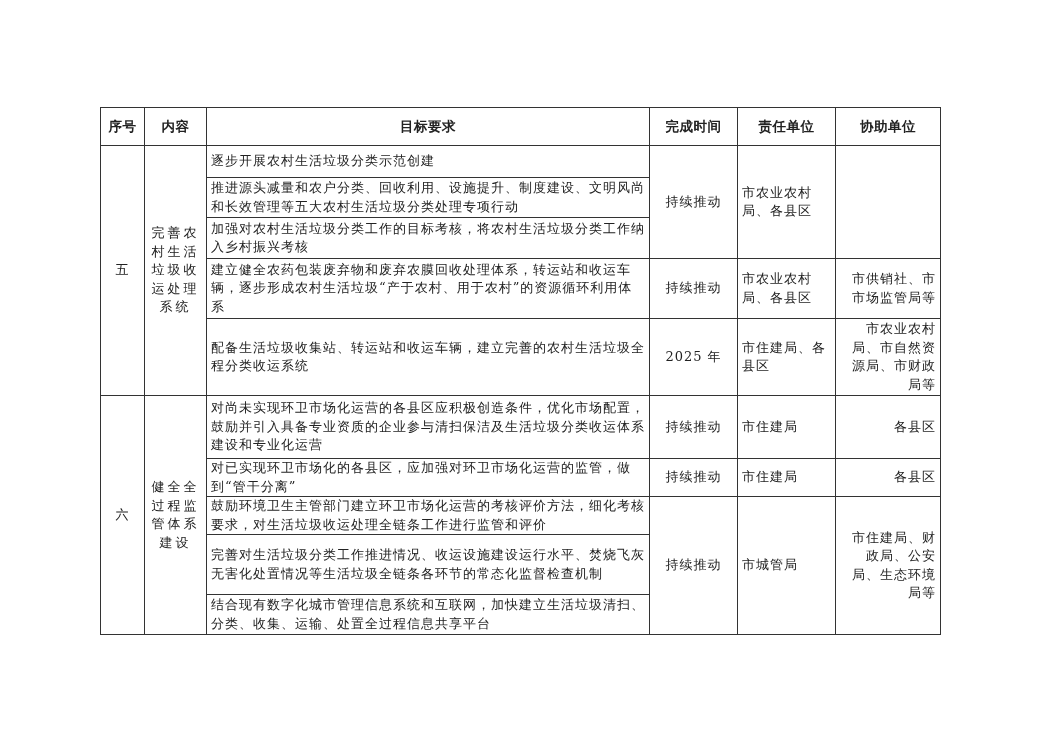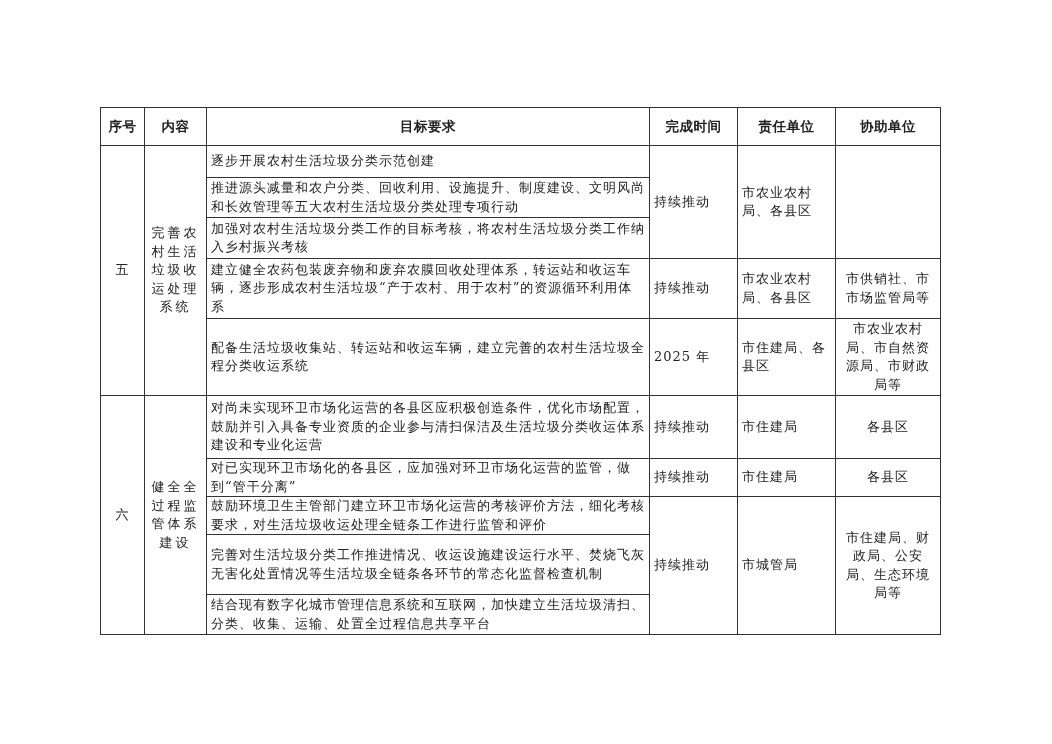--- a/index.html
+++ b/index.html
@@ -8,23 +8,23 @@
   .page { position: absolute; left: 0; top: 0; width: 1052px; height: 744px; background: #fff; }
   table.main { position: absolute; left: 100px; top: 107px; border-collapse: collapse;
                table-layout: fixed; width: 840px; }
   table.main td, table.main th { border: 1.2px solid #333; padding: 0 4px; font-size: 13px;
                line-height: 18.5px; vertical-align: middle; font-weight: normal; letter-spacing: 1px; }
   table.main th { font-family: "DejaVu Sans", "Liberation Sans", sans-serif; font-weight: bold;
                font-size: 13.5px; text-align: center; height: 37px; letter-spacing: 0.5px; }
   .c-seq { text-align: center; }
   .c-content { text-align: center; padding: 0 5px !important; letter-spacing: 3px !important; }
   .c-goal { text-align: left; }
-  .c-time { text-align: left; }
+  .c-time { text-align: center; }
   .c-unit { text-align: left; }
-  .c-assist { text-align: center; }
+  .c-assist { text-align: right; }
   .page-number { position: absolute; left: 0; width: 1052px; top: 662px; text-align: center;
                  font-size: 11px; color: #444; font-family: "Liberation Serif", serif; }
 </style>
 </head>
 <body>
 
 <div class="page">
   <table class="main">
     <colgroup>
       <col style="width:44px">

